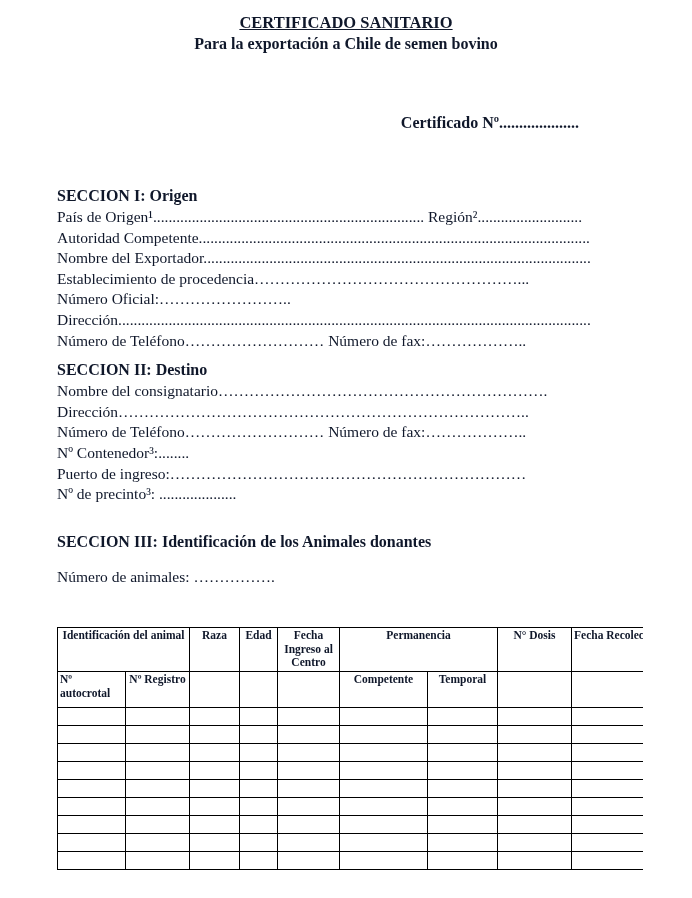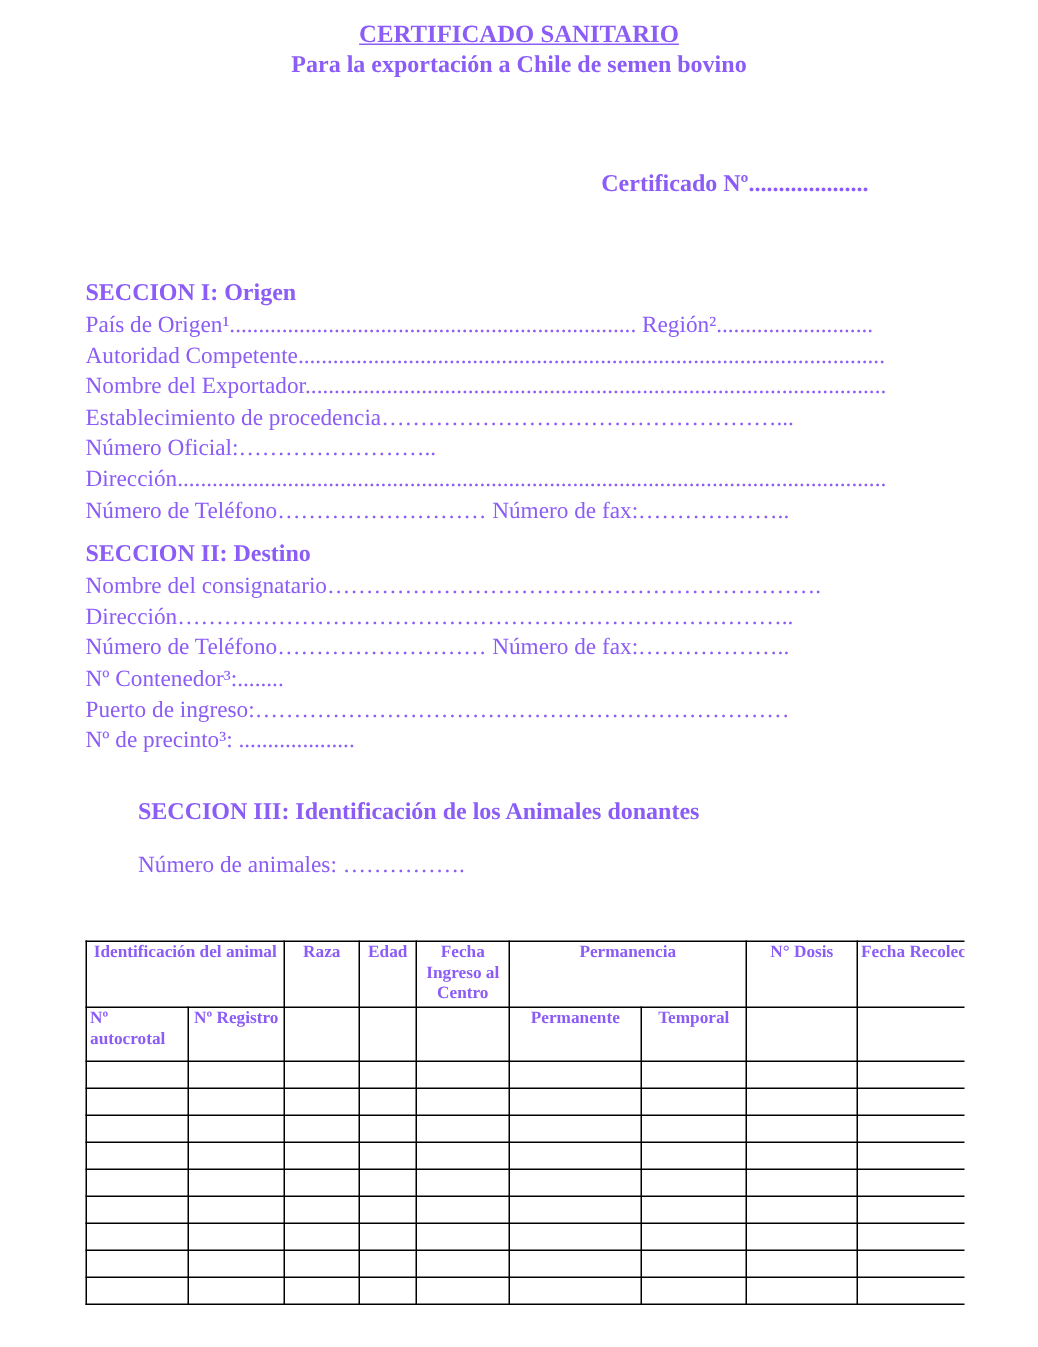--- a/index.html
+++ b/index.html
@@ -2,21 +2,21 @@
 <html><head>
 <meta charset="utf-8">
 <style>
   * { margin: 0; padding: 0; box-sizing: border-box; }
   html, body { background: #ffffff; }
   .page {
     width: 594px;
     height: 898px;
     margin: 0 auto;
     background: #ffffff;
-    color: #8b5cf6;
+    color: #0f172a;
     font-family: "Liberation Serif", "DejaVu Serif", serif;
     font-size: 15.5px;
     padding: 12px 8px 0 8px;
     overflow: hidden;
   }
   .doc-title {
     text-align: center;
     font-weight: bold;
     font-size: 16.5px;
     line-height: 21px;
@@ -43,21 +43,21 @@
     font-size: 16px;
     line-height: 22px;
   }
   .form-line {
     line-height: 20.6px;
     white-space: nowrap;
     overflow: hidden;
   }
   .sec-1 { margin-top: 52px; }
   .sec-2 { margin-top: 8px; }
-  .sec-3 { margin-top: 26px; margin-left: 35px; }
+  .sec-3 { margin-top: 26px; }
   .line-animales { margin-top: 14px; }
   .animals-table {
     border-collapse: collapse;
     table-layout: fixed;
     width: 676px;
     margin-top: 40px;
   }
   .animals-table th, .animals-table td { border: 1px solid #000000; }
   .animals-table th {
     font-weight: bold;
@@ -129,21 +129,21 @@
         <th colspan="2">Permanencia</th>
         <th>N° Dosis</th>
         <th class="al-left">Fecha Recolección del semen</th>
       </tr>
       <tr class="hdr-row-2">
         <th class="al-left">Nº autocrotal</th>
         <th>Nº Registro</th>
         <th></th>
         <th></th>
         <th></th>
-        <th>Permanente</th>
+        <th>Competente</th>
         <th>Temporal</th>
         <th></th>
         <th></th>
       </tr>
     </thead>
     <tbody>
         <tr>
           <td></td>
           <td></td>
           <td></td>

